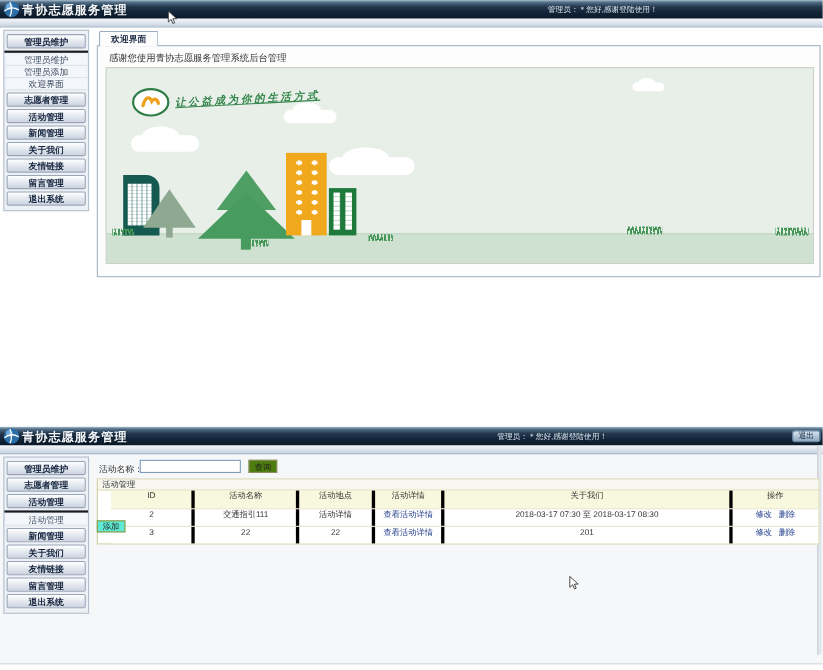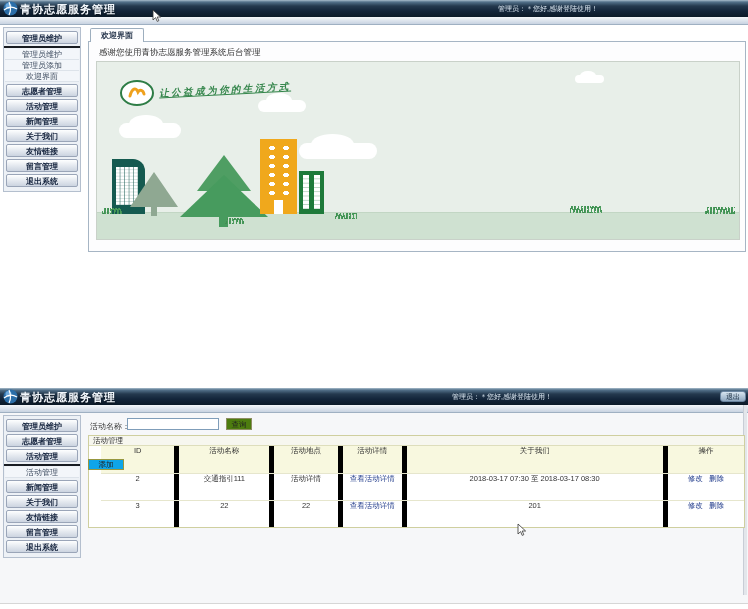--- a/index.html
+++ b/index.html
@@ -86,31 +86,31 @@
   .g5 { left:608px; top:145px; width:30px; height:7px; }
 
   
   .search-row { position:absolute; left:90px; top:30px; height:13px; }
   .search-label { font-size:8px; color:#333; position:absolute; left:0; top:3px; white-space:nowrap; }
   .txt { position:absolute; left:37px; top:0; width:92px; height:12px; border:1px solid #7f9db9;
     background:#fff; font-size:8px; padding:0 2px; }
   .btn { font-size:7.5px; color:#222; text-align:center; cursor:pointer; }
   .query-btn { position:absolute; left:136px; top:0; width:26px; height:12px; line-height:11px;
     background:#4d7c0f; border:1px solid #8d8d62; }
-  .add-btn { position:absolute; left:88px; top:71px; width:36px; height:11px; line-height:10px;
-    background:#0ea5e9; border:1px solid #97973f; }
+  .add-btn { position:absolute; left:88px; top:85px; width:26px; height:11px; line-height:10px;
+    background:#5eead4; border:1px solid #97973f; }
   .tbl { position:absolute; left:88px; top:47px; width:657px; background:#fff;
     border:1px solid #cfcf9f; }
   .tbl-title { height:10px; line-height:10px; padding-left:4px; font-size:7.5px; color:#333;
     background:#f7f7ef; border-bottom:1px solid #dedebc; }
-  .trow { display:flex; height:27px; line-height:9px; font-size:7.5px; color:#333; background:#fff;margin-left:12px; }
+  .trow { display:flex; height:16px; line-height:9px; font-size:7.5px; color:#333; background:#fff;margin-left:12px; }
   .trow.head { background:#f8f8df; }
   .trow + .trow { border-top:1px solid #e6e6cd; }
   .tcell { text-align:center; overflow:hidden; white-space:nowrap; }
-  .tcell + .tcell { border-left:5px solid #000000; }
+  .tcell + .tcell { border-left:3px solid #000000; }
   .c0{width:75px}.c1{width:97px}.c2{width:70px}.c3{width:65px}.c4{width:267px}.c5{width:83px}
   a.lnk { color:#27418f; text-decoration:none; cursor:pointer; }
   .ops a.lnk { margin:0 2px; }
   .scrollbar { position:absolute; right:1px; top:17px; width:4px; height:190px; background:#e3e6eb;
     border-left:1px solid #c8cdd6; cursor:pointer; }
   .cursor { position:absolute; z-index:9; }
 </style>
 </head>
 <body>
 

